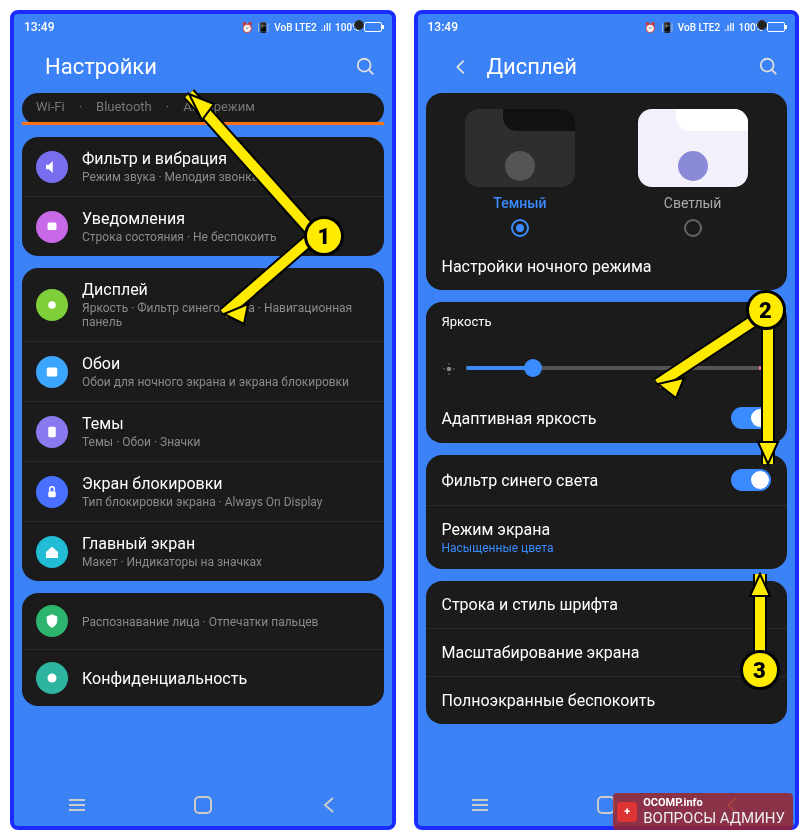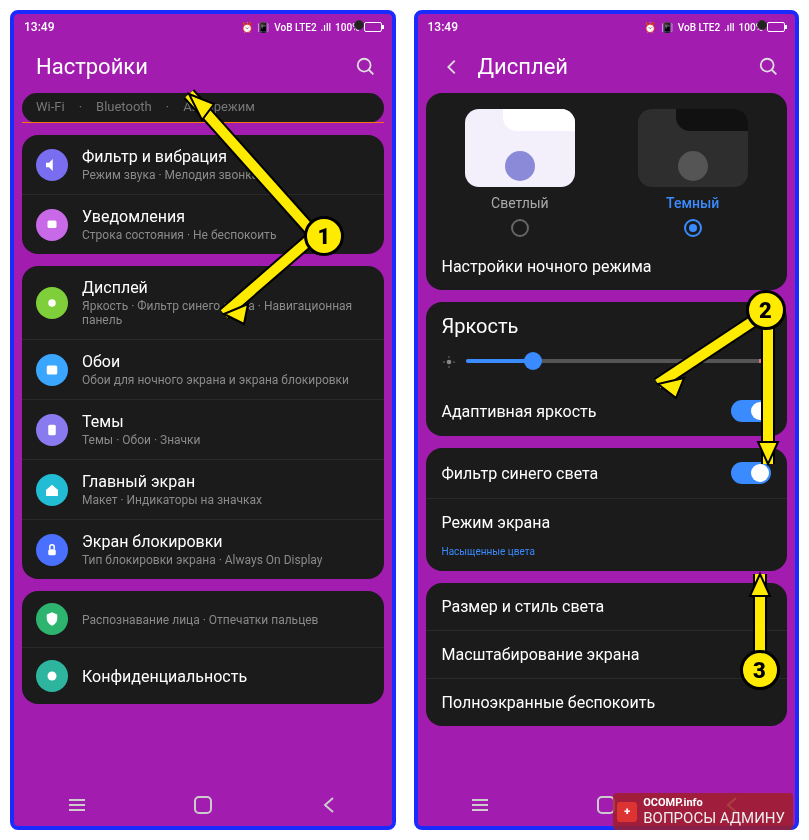--- a/index.html
+++ b/index.html
@@ -11,21 +11,21 @@
     padding: 10px;
     width: 809px;
     height: 840px;
     position: relative;
   }
   .phone {
     width: 436px;
     height: 820px;
     border: 4px solid #1a2bff;
     border-radius: 8px;
-    background: #a21caf;
+    background: #3b82f6;
     overflow: hidden;
     position: relative;
     display: flex;
     flex-direction: column;
   }
   
   .statusbar {
     height: 26px;
     display: flex;
     align-items: center;
@@ -49,21 +49,21 @@
     position: absolute;
     top: 6px; right: 28px;
     width: 10px; height: 10px;
     background:#222; border-radius:50%;
     border:1px solid #333;
   }
   
   .header {
     display: flex;
     align-items: center;
-    padding: 14px 14px 14px 22px;
+    padding: 14px 14px 14px 31px;
     gap: 14px;
   }
   .header .title {
     color: #fff;
     font-size: 22px;
     flex: 1;
   }
   .header .back-icon, .header .search-icon {
     color: #eee;
     width: 24px; height: 24px;
@@ -97,21 +97,21 @@
   }
   .item .icon svg { width:18px; height:18px; }
   .item .txt { flex:1; min-width:0; }
   .item .lbl { color:#fff; font-size:16px; }
   .item .sub { color:#8a8a8a; font-size:12px; margin-top:2px; }
   
   .tabs {
     display:flex; color:#777; font-size:13px;
     padding: 6px 14px 8px 14px;
     gap: 14px;
-    border-bottom: 1px solid #f97316;
+    border-bottom: 3px solid #f97316;
   }
 
   
   .theme-row {
     display:flex; padding: 16px 20px 6px 20px; gap: 24px;
     justify-content:space-around;
   }
   .theme {
     display:flex; flex-direction:column; align-items:center; gap:8px;
   }
@@ -150,25 +150,25 @@
   
   .row {
     padding: 14px 16px;
     color:#fff; font-size:16px;
     display:flex; align-items:center;
     border-bottom:1px solid #2a2a2a;
     gap:10px;
   }
   .row:last-child { border-bottom:none; }
   .row .rlabel { flex:1; }
-  .row .sub2 { color:#3a8bff; font-size:10px; margin-top:14px; }
+  .row .sub2 { color:#3a8bff; font-size:12px; margin-top:2px; }
   .row .subwrap { flex:1; }
 
   .slider-block { padding: 12px 16px 18px 16px; }
-  .slider-block .slabel { color:#fff; font-size:20px; margin-bottom:16px; }
+  .slider-block .slabel { color:#fff; font-size:13px; margin-bottom:32px; }
   .slider-track {
     display:flex; align-items:center; gap:10px;
   }
   .slider-track .sun {
     width:14px; height:14px; color:#888;
   }
   .track {
     flex:1; height:4px; background:#555; border-radius:3px; position:relative;
   }
   .track .fill {
@@ -321,40 +321,40 @@
           <svg viewBox="0 0 24 24" fill="#fff">
               <rect x="7" y="5" width="10" height="14" rx="2"></rect>
             </svg>
         </div>
         <div class="txt">
           <div class="lbl">Темы</div>
           <div class="sub">Темы · Обои · Значки</div>
         </div>
       </div>
       <div class="item">
+        <div class="icon" style="background:#4a70ff">
+          <svg viewBox="0 0 24 24" fill="#fff">
+              <rect x="7" y="11" width="10" height="8" rx="2"></rect>
+              <path d="M9 11V8a3 3 0 016 0v3" fill="none" stroke="#fff" stroke-width="2"></path>
+            </svg>
+        </div>
+        <div class="txt">
+          <div class="lbl">Экран блокировки</div>
+          <div class="sub">Тип блокировки экрана · Always On Display</div>
+        </div>
+      </div>
+      <div class="item">
         <div class="icon" style="background:#22bcd4">
           <svg viewBox="0 0 24 24" fill="#fff">
               <path d="M4 12l8-7 8 7v8H4z"></path>
             </svg>
         </div>
         <div class="txt">
           <div class="lbl">Главный экран</div>
           <div class="sub">Макет · Индикаторы на значках</div>
-        </div>
-      </div>
-      <div class="item">
-        <div class="icon" style="background:#4a70ff">
-          <svg viewBox="0 0 24 24" fill="#fff">
-              <rect x="7" y="11" width="10" height="8" rx="2"></rect>
-              <path d="M9 11V8a3 3 0 016 0v3" fill="none" stroke="#fff" stroke-width="2"></path>
-            </svg>
-        </div>
-        <div class="txt">
-          <div class="lbl">Экран блокировки</div>
-          <div class="sub">Тип блокировки экрана · Always On Display</div>
         </div>
       </div>
     </div>
 
     <div class="card">
       <div class="item">
         <div class="icon" style="background:#2db56f">
           <svg viewBox="0 0 24 24" fill="#fff">
               <path d="M12 3l7 3v5c0 5-3 8-7 10-4-2-7-5-7-10V6l7-3z"></path>
             </svg>
@@ -437,35 +437,35 @@
           <circle cx="10" cy="10" r="7"></circle>
           <line x1="20" y1="20" x2="15" y2="15"></line>
         </svg>
     </div>
   </div>
 
   <div class="content">
 
     <div class="card">
       <div class="theme-row">
+        <div class="theme dark">
+          <div class="preview">
+              <div class="bar"></div>
+              <div class="dot"></div>
+            </div>
+          <div class="name sel">Темный</div>
+          <div class="radio checked"></div>
+        </div>
         <div class="theme light">
           <div class="preview">
               <div class="bar"></div>
               <div class="dot"></div>
             </div>
           <div class="name unsel">Светлый</div>
           <div class="radio"></div>
-        </div>
-        <div class="theme dark">
-          <div class="preview">
-              <div class="bar"></div>
-              <div class="dot"></div>
-            </div>
-          <div class="name sel">Темный</div>
-          <div class="radio checked"></div>
         </div>
       </div>
       <div class="row">
         <span class="rlabel">Настройки ночного режима</span>
       </div>
     </div>
 
     <div class="card">
       <div class="slider-block">
         <div class="slabel">Яркость</div>
@@ -502,21 +502,21 @@
       <div class="row">
         <div class="subwrap">
           <div>Режим экрана</div>
           <div class="sub2">Насыщенные цвета</div>
         </div>
       </div>
     </div>
 
     <div class="card">
       <div class="row">
-        <span class="rlabel">Размер и стиль света</span>
+        <span class="rlabel">Строка и стиль шрифта</span>
       </div>
       <div class="row">
         <span class="rlabel">Масштабирование экрана</span>
       </div>
       <div class="row">
         <span class="rlabel">Полноэкранные беспокоить</span>
       </div>
     </div>
   </div>
 

